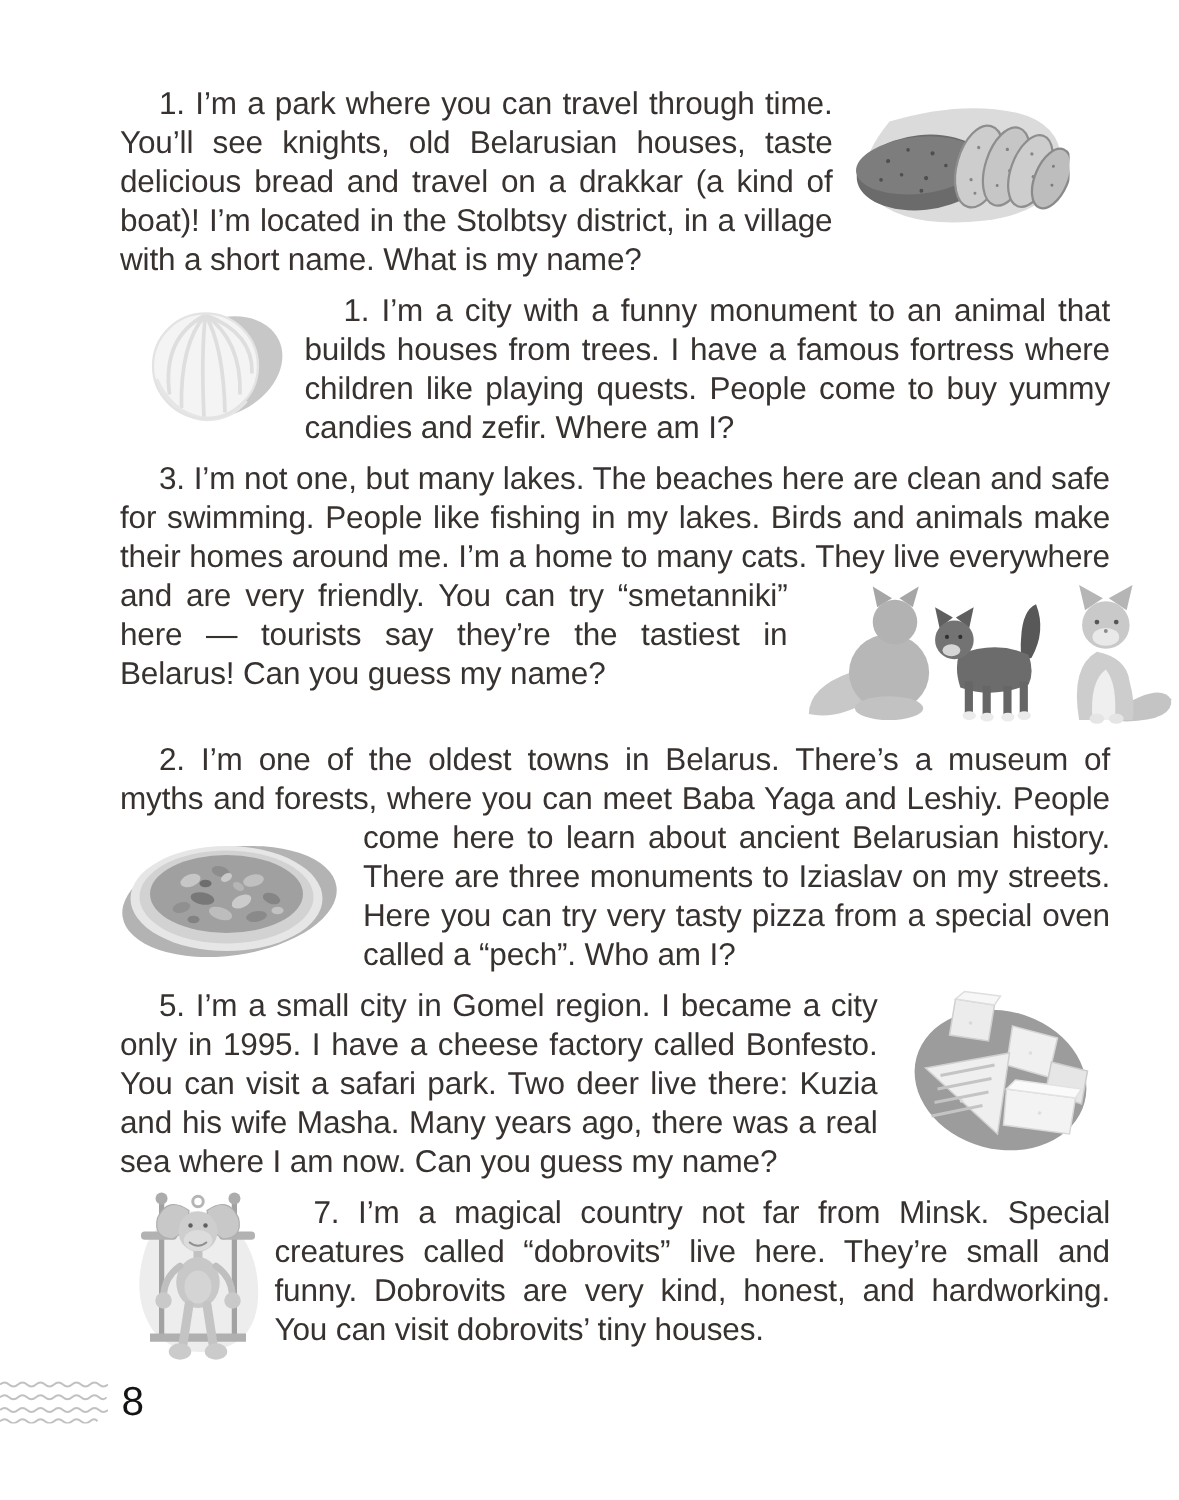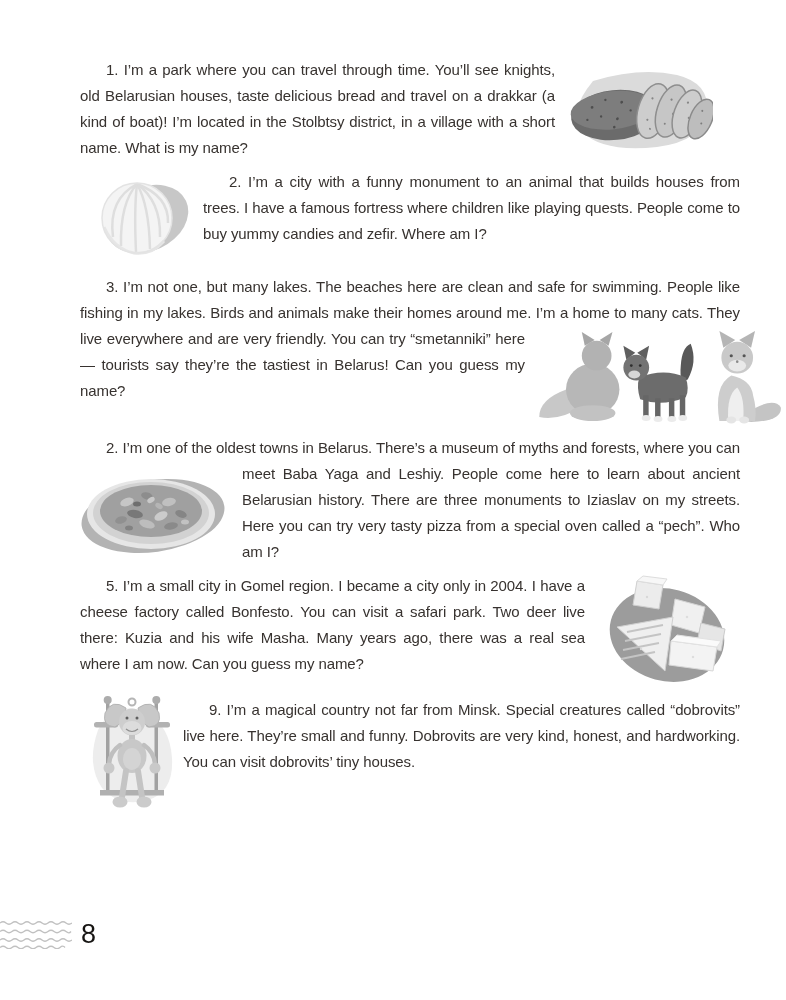--- a/index.html
+++ b/index.html
@@ -11,21 +11,21 @@
     font-family: "Liberation Sans", "DejaVu Sans", sans-serif;
     color: #37322f;
     overflow: hidden;
   }
   .content {
     padding: 57px 46px 0 80px;
   }
   section.riddle { display: flow-root; margin-bottom: 8px; }
   section.riddle p {
     margin: 0;
-    font-size: 15px;
+    font-size: 21px;
     line-height: 26px;
     text-align: justify;
     text-indent: 26px;
     letter-spacing: -0.1px;
   }
   .photo { display: block; }
   .photo svg { display: block; width: 100%; height: 100%; }
   .fl { float: left; }
   .fr { float: right; }
   .ph-bread  { width: 148px; height: 87px;  margin: 10px 27px 4px 10px; }
@@ -107,21 +107,21 @@
             <path d="M45 9 Q16 24 21 62" stroke="#dedede" stroke-width="2.5" fill="none"></path>
             <path d="M45 9 Q28 28 29 71" stroke="#dedede" stroke-width="2.5" fill="none"></path>
             <path d="M45 9 Q42 34 44 77" stroke="#dedede" stroke-width="2.5" fill="none"></path>
             <path d="M45 9 Q57 30 58 74" stroke="#dedede" stroke-width="2.5" fill="none"></path>
             <path d="M45 9 Q69 26 68 62" stroke="#dedede" stroke-width="2.5" fill="none"></path>
             <path d="M45 9 Q77 21 76 48" stroke="#dedede" stroke-width="2.5" fill="none"></path>
             <path d="M12 52 Q22 74 42 78 Q60 80 72 66" stroke="#e6e6e6" stroke-width="3" fill="none"></path>
             <circle cx="45" cy="43" r="35" fill="none" stroke="#e3e3e3" stroke-width="1.5"></circle>
           </svg>
         </span>
-        <span>2. I’m a city with a funny monument to an animal that builds houses from trees. I have a famous fortress where children like playing quests. People come to buy yummy candies and zefir. Where am I?</span>
+        <span>1. I’m a city with a funny monument to an animal that builds houses from trees. I have a famous fortress where children like playing quests. People come to buy yummy candies and zefir. Where am I?</span>
       </p>
     </section>
 
     <section class="riddle">
       <p>
         <span>3. I’m not one, but many lakes. The beaches here are clean and safe for swimming. People like fishing in my lakes. Birds and animals make their homes around me. I’m a home to many cats. They live</span>
         <span class="photo fr ph-cats" role="img" aria-label="three fluffy cats">
           <svg viewBox="0 0 250 98">
             <path d="M30 62 Q2 72 2 90 Q22 94 44 80 Q38 70 30 62 Z" fill="#c8c8c8"></path>
             <ellipse cx="56" cy="62" rx="27" ry="26" fill="#b7b7b7"></ellipse>
@@ -204,21 +204,21 @@
             <path d="M20 52 L76 42 L68 96 Z" fill="#efefef" stroke="#d0d0d0"></path>
             <path d="M30 57 L66 50 M28 66 L64 59 M26 75 L62 68 M24 84 L58 77" stroke="#c4c4c4" stroke-width="2" fill="none"></path>
             <polygon points="74,66 120,72 116,96 72,90" fill="#f3f3f3" stroke="#d8d8d8"></polygon>
             <polygon points="74,66 120,72 124,66 80,60" fill="#fafafa" stroke="#e2e2e2"></polygon>
             <circle cx="50" cy="22" r="1.2" fill="#d8d8d8"></circle>
               <circle cx="90" cy="42" r="1.2" fill="#dddddd"></circle>
             <circle cx="96" cy="82" r="1.2" fill="#dddddd"></circle>
               <circle cx="44" cy="74" r="1.2" fill="#d8d8d8"></circle>
           </svg>
         </span>
-        <span>5. I’m a small city in Gomel region. I became a city only in 2004. I have a cheese factory called Bonfesto. You can visit a safari park. Two deer live there: Kuzia and his wife Masha. Many years ago, there was a real sea where I am now. Can you guess my name?</span>
+        <span>5. I’m a small city in Gomel region. I became a city only in 1995. I have a cheese factory called Bonfesto. You can visit a safari park. Two deer live there: Kuzia and his wife Masha. Many years ago, there was a real sea where I am now. Can you guess my name?</span>
       </p>
     </section>
 
     <section class="riddle">
       <p>
         <span class="photo fl ph-toy" role="img" aria-label="toy dobrovit creature on a swing">
           <svg viewBox="0 0 100 120">
             <path d="M16 38 Q4 72 20 96 Q38 116 66 108 Q92 100 90 66 Q88 34 64 20 Q32 8 16 38 Z" fill="#ededed"></path>
             <rect x="24" y="10" width="3.5" height="90" fill="#a2a2a2"></rect>
             <rect x="72.5" y="10" width="3.5" height="90" fill="#a2a2a2"></rect>
@@ -241,21 +241,21 @@
             <path d="M62 53 Q72 60 73 72" stroke="#bfbfbf" stroke-width="4.5" fill="none" stroke-linecap="round"></path>
             <circle cx="27" cy="76" r="5.5" fill="#c9c9c9"></circle>
             <circle cx="73" cy="76" r="5.5" fill="#c9c9c9"></circle>
             <rect x="18" y="98" width="64" height="5.5" fill="#b0b0b0"></rect>
             <path d="M44 79 Q42 92 40 105" stroke="#c4c4c4" stroke-width="6" fill="none" stroke-linecap="round"></path>
             <path d="M56 79 Q58 92 60 105" stroke="#c4c4c4" stroke-width="6" fill="none" stroke-linecap="round"></path>
             <ellipse cx="38" cy="110" rx="7.5" ry="5.5" fill="#cbcbcb"></ellipse>
             <ellipse cx="62" cy="110" rx="7.5" ry="5.5" fill="#cbcbcb"></ellipse>
           </svg>
         </span>
-        <span>9. I’m a magical country not far from Minsk. Special creatures called “dobrovits” live here. They’re small and funny. Dobrovits are very kind, honest, and hardworking. You can visit dobrovits’ tiny houses.</span>
+        <span>7. I’m a magical country not far from Minsk. Special creatures called “dobrovits” live here. They’re small and funny. Dobrovits are very kind, honest, and hardworking. You can visit dobrovits’ tiny houses.</span>
       </p>
     </section>
 
   </div>
 
   <footer class="page-footer">
     <svg class="waves" viewBox="0 0 72 29">
       <path d="M0 3 q3 -2.6 6 0 t6 0 t6 0 t6 0 t6 0 t6 0 t6 0 t6 0 t6 0 t6 0 t6 0 t6 0" stroke="#c1c1c1" stroke-width="1.3" fill="none"></path>
       <path d="M0 11.5 q3 -2.6 6 0 t6 0 t6 0 t6 0 t6 0 t6 0 t6 0 t6 0 t6 0 t6 0 t6 0 t5 0" stroke="#c1c1c1" stroke-width="1.3" fill="none"></path>
       <path d="M0 20 q3 -2.6 6 0 t6 0 t6 0 t6 0 t6 0 t6 0 t6 0 t6 0 t6 0 t6 0 t6 0 t6 0" stroke="#c1c1c1" stroke-width="1.3" fill="none"></path>

